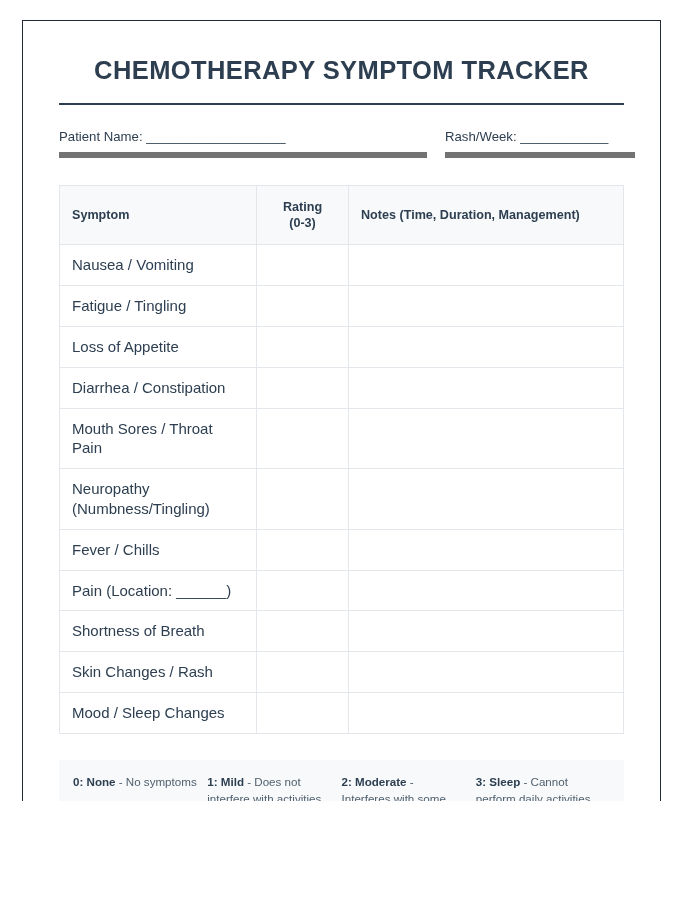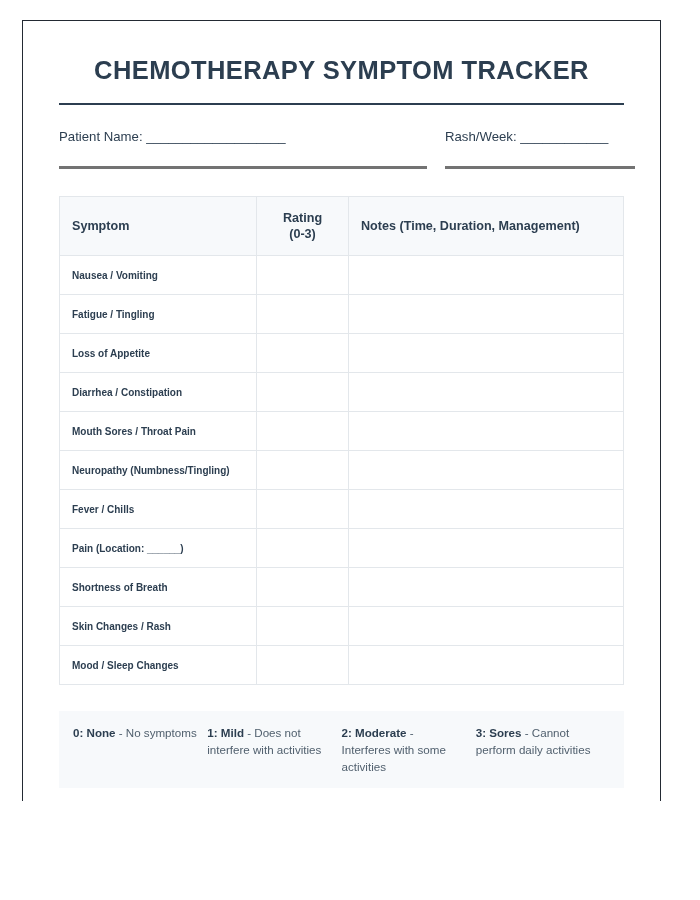--- a/index.html
+++ b/index.html
@@ -61,22 +61,22 @@
   #meta-row {
     display: flex;
     justify-content: space-between;
     align-items: flex-end;
     margin-top: 24px;
     gap: 18px;
   }
   .meta-field {
     font-size: 13.2px;
     color: #2c3e50;
-    padding-bottom: 21px;
-    border-bottom: 3px solid #737373;
+    padding-bottom: 7px;
+    border-bottom: 6px solid #737373;
     white-space: nowrap;
     line-height: 1.2;
   }
   .meta-field.left  { flex: 0 0 auto; min-width: 368px; }
   .meta-field.right { flex: 0 0 auto; min-width: 190px; text-align: left; }
   .meta-label { }
   .meta-blank { letter-spacing: 0px; }
 
   
   #symptom-table-wrap {
@@ -107,22 +107,22 @@
   th.col-notes   { width: auto; }
 
   th.col-rating .rating-stack {
     display: block;
     text-align: center;
     line-height: 1.3;
   }
 
   table#symptom-table tbody td {
     padding: 10px 12px;
-    font-weight: bold;
-    font-size: 10px;
+    font-weight: normal;
+    font-size: 15px;
     line-height: 1.32;
     height: 18px;
   }
   td.cell-symptom { font-weight: bold; }
   td.cell-rating  { }
   td.cell-notes   { }
 
   
   #rating-legend {
     margin-top: 26px;
@@ -236,17 +236,17 @@
               <td class="cell-notes"></td>
             </tr>
           </tbody>
       </table>
     </div>
 
     <div id="rating-legend">
         <div class="legend-item"><span class="legend-key">0: None</span><span class="legend-desc"> - No symptoms</span></div>
         <div class="legend-item"><span class="legend-key">1: Mild</span><span class="legend-desc"> - Does not interfere with activities</span></div>
         <div class="legend-item"><span class="legend-key">2: Moderate</span><span class="legend-desc"> - Interferes with some activities</span></div>
-        <div class="legend-item"><span class="legend-key">3: Sores</span><span class="legend-desc"> - Cannot perform daily activities</span></div>
+        <div class="legend-item"><span class="legend-key">3: Sleep</span><span class="legend-desc"> - Cannot perform daily activities</span></div>
       </div>
 
   </div>
 </div>
 
 </body></html>

